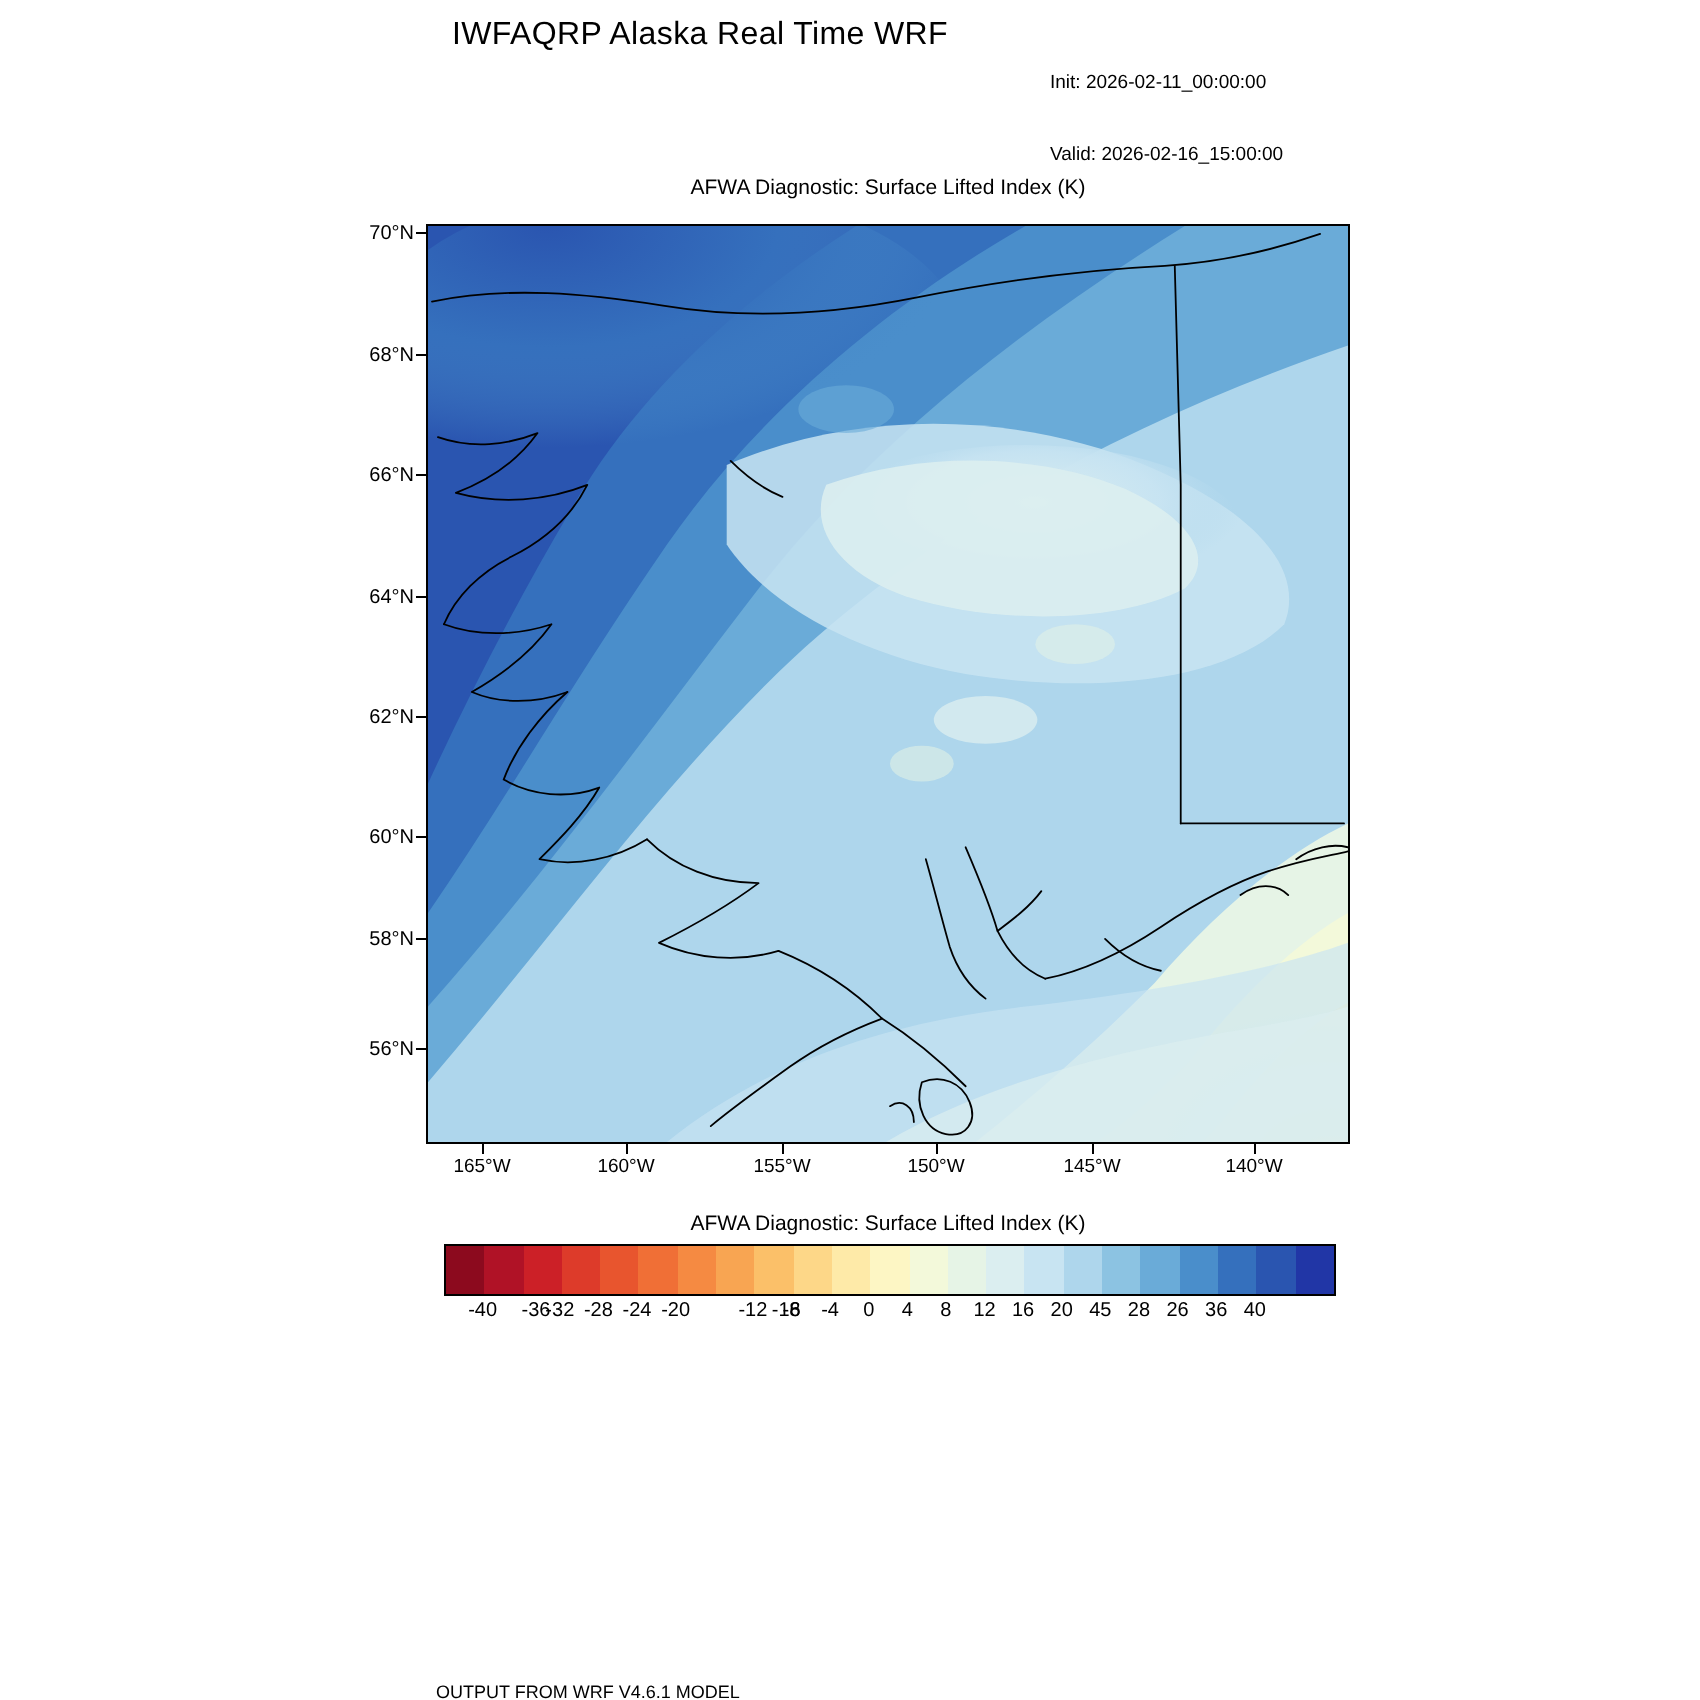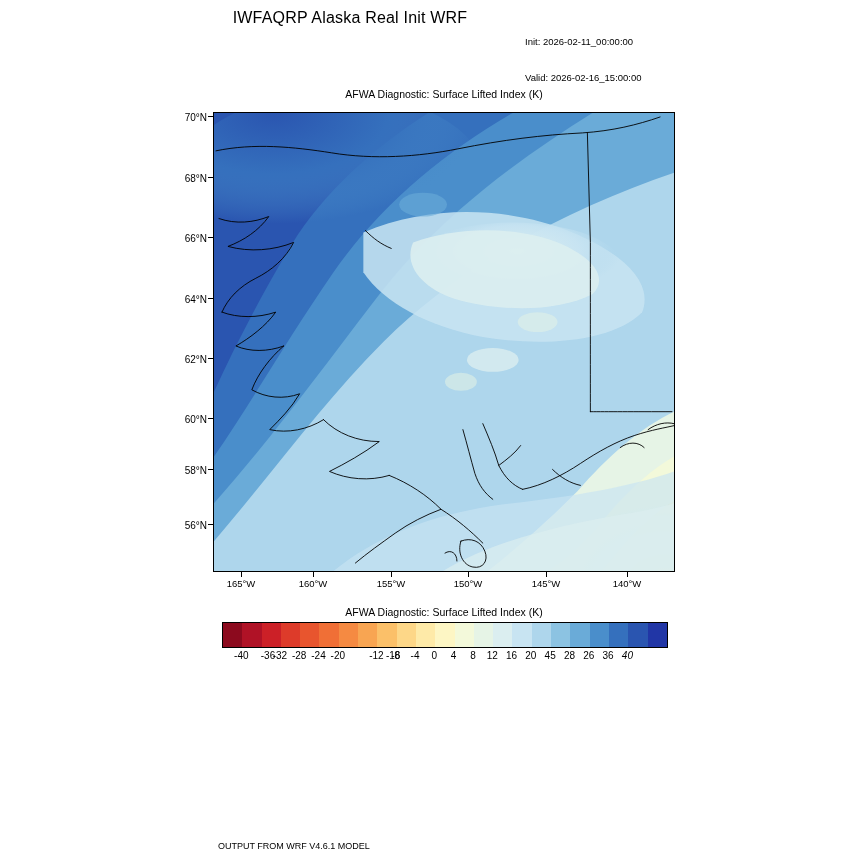--- a/index.html
+++ b/index.html
@@ -161,21 +161,21 @@
     font-size: 9px;
     line-height: 11.5px;
     white-space: pre;
   }
 </style>
 </head>
 <body>
 
 <div class="page">
 
-  <div class="main-title">IWFAQRP Alaska Real Init WRF</div>
+  <div class="main-title">IWFAQRP Alaska Real Time WRF</div>
 
   <div class="init-block">
     <div>Init: 2026-02-11_00:00:00</div>
     <div>Valid: 2026-02-16_15:00:00</div>
   </div>
 
   <div class="plot-title">AFWA Diagnostic: Surface Lifted Index   (K)</div>
 
   <div class="map-frame">
     <svg class="map-canvas" viewBox="0 0 462 460" preserveAspectRatio="none">
@@ -338,21 +338,21 @@
       <div class="cbar-label" style="left: 212.348px;">0</div>
       <div class="cbar-label" style="left: 231.652px;">4</div>
       <div class="cbar-label" style="left: 250.957px;">8</div>
       <div class="cbar-label" style="left: 270.261px;">12</div>
       <div class="cbar-label" style="left: 289.565px;">16</div>
       <div class="cbar-label" style="left: 308.87px;">20</div>
       <div class="cbar-label" style="left: 328.174px;">45</div>
       <div class="cbar-label" style="left: 347.478px;">28</div>
       <div class="cbar-label" style="left: 366.783px;">26</div>
       <div class="cbar-label" style="left: 386.087px;">36</div>
-      <div class="cbar-label" style="left: 405.391px; font-style: italic;">40</div>
+      <div class="cbar-label" style="left: 405.391px;">40</div>
     </div>
 
   <div class="footer">
     <div>OUTPUT FROM WRF V4.6.1 MODEL</div>
     
   </div>
 
 </div>
 
 </body></html>

